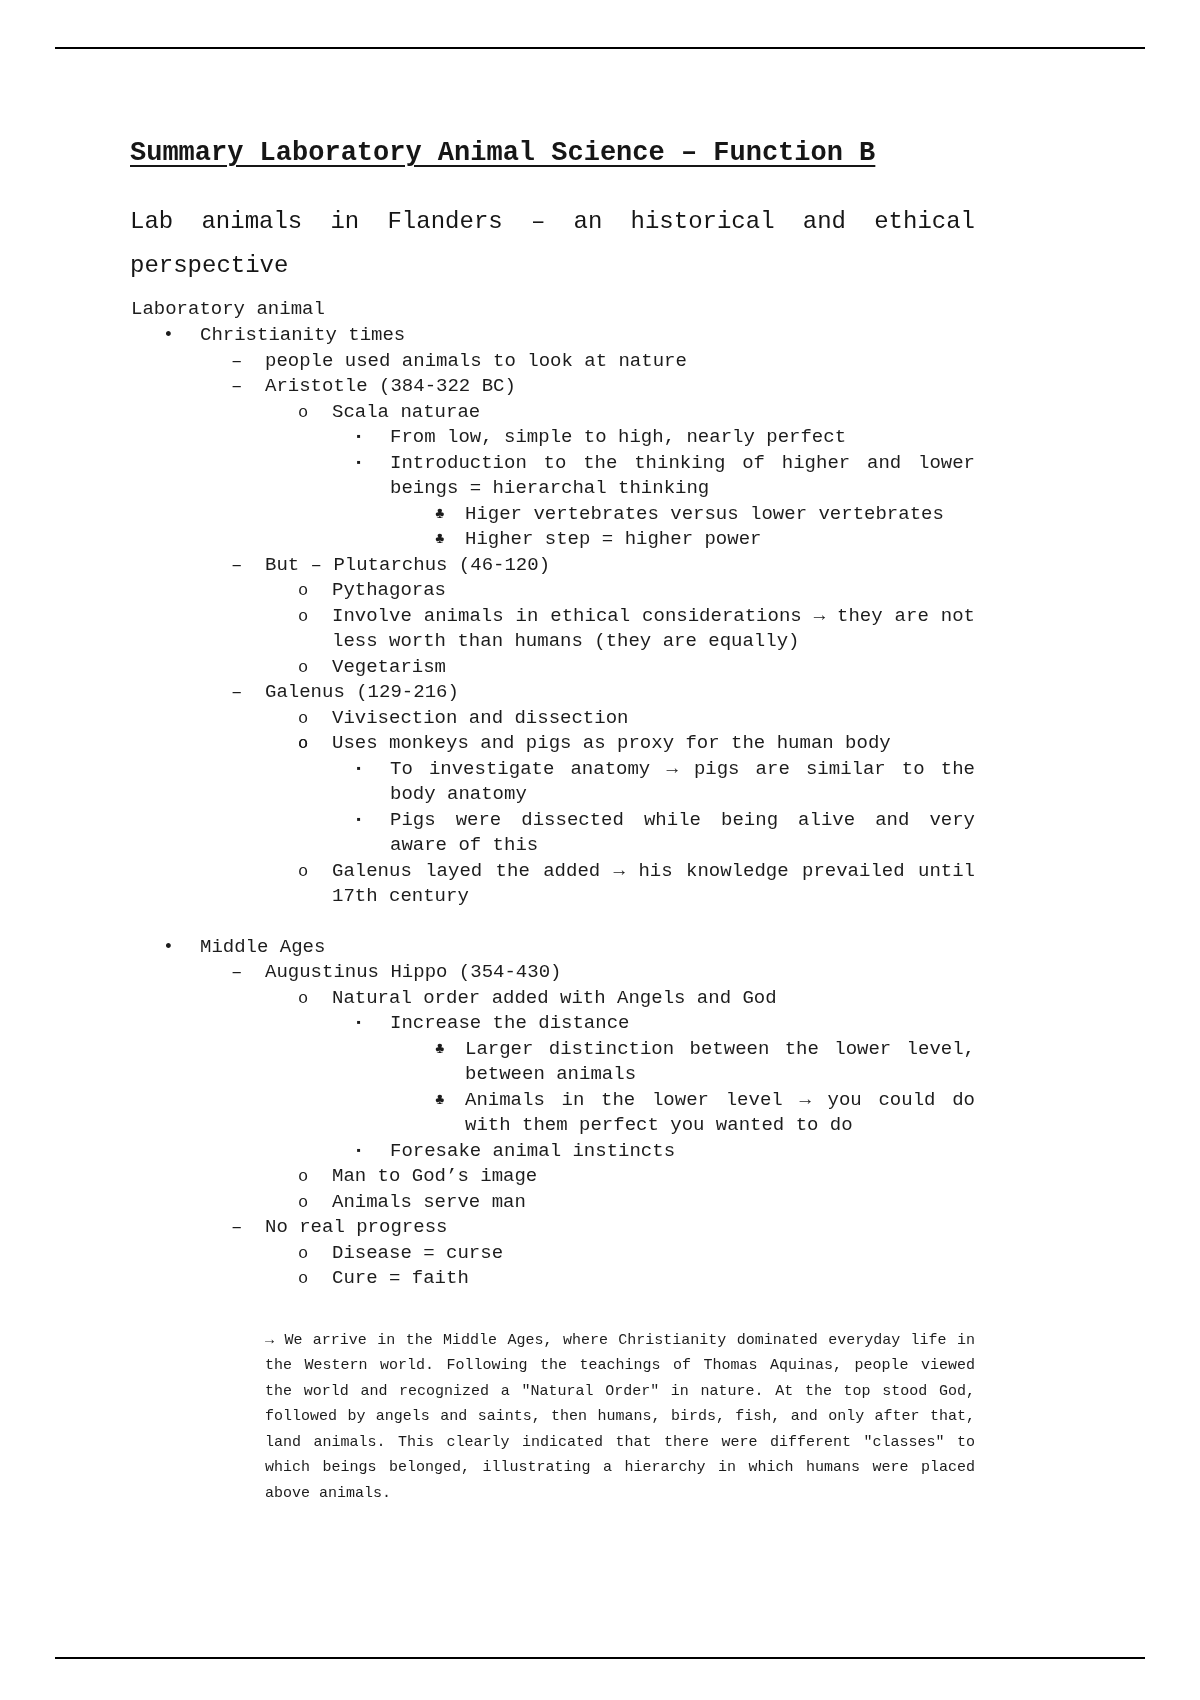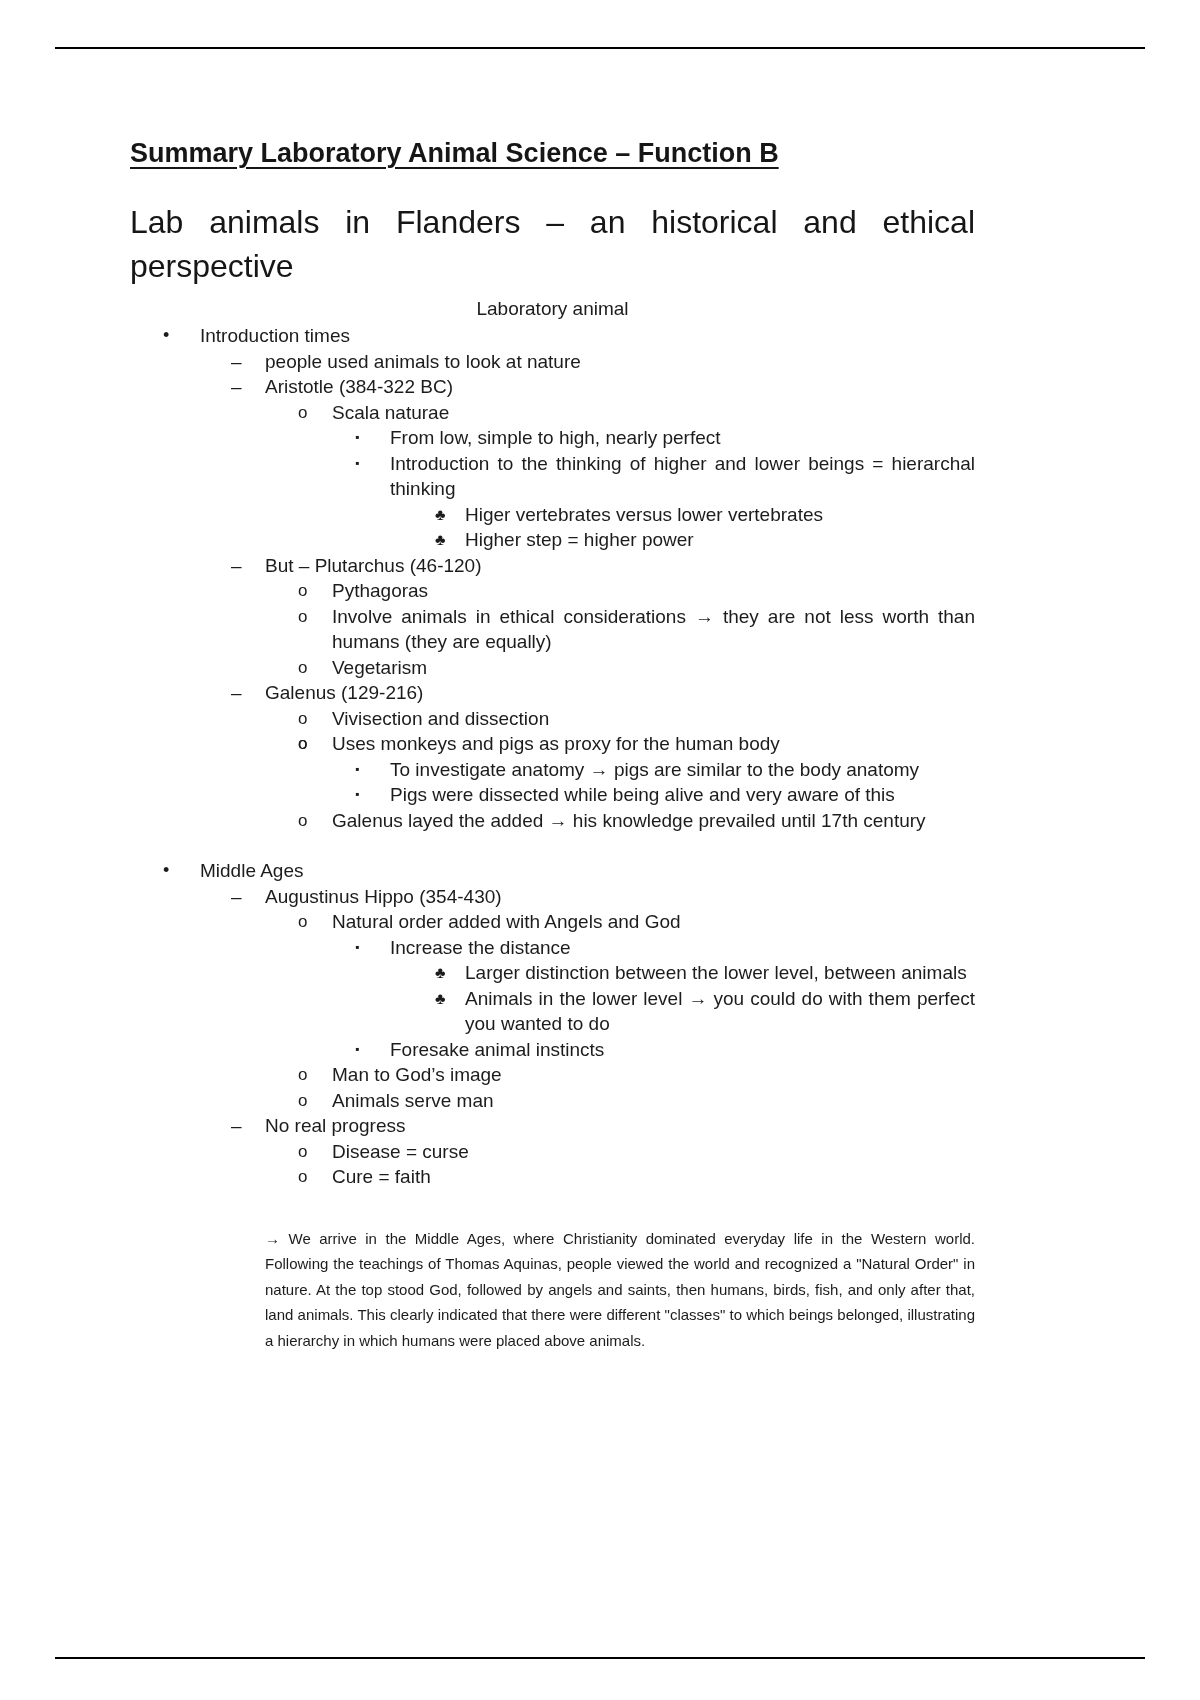--- a/index.html
+++ b/index.html
@@ -5,21 +5,21 @@
   html, body {
     margin: 0;
     padding: 0;
     background: #ffffff;
   }
   .page {
     position: relative;
     width: 1200px;
     height: 1700px;
     background: #ffffff;
-    font-family: Liberation Sans, sans-serif;
+    font-family: Liberation Mono, monospace;
     color: #1c1c1c;
     overflow: hidden;
     border-radius: 29px;
   }
   .rule {
     position: absolute;
     left: 55px;
     width: 1090px;
     border-top: 2px solid #000000;
   }
@@ -37,33 +37,32 @@
     font-size: 27px;
     font-weight: 700;
     text-decoration: underline;
     text-underline-offset: 5px;
     margin: 0 0 30px 0;
     line-height: 34px;
     color: #161616;
   }
 
   .doc-heading {
-    font-size: 32px;
+    font-size: 24px;
     font-weight: 400;
     line-height: 44px;
     margin: 8px 0 8px 0;
     text-align: justify;
     color: #161616;
   }
 
   .intro-line {
     font-size: 19px;
     line-height: 26px;
     margin: 1px;
-    text-align: center;
   }
 
   .outline {
     margin-top: 0;
   }
 
   .li {
     position: relative;
     font-size: 19px;
     line-height: 25.5px;
@@ -109,21 +108,21 @@
 
     <h2 class="doc-title">Summary Laboratory Animal Science – Function B</h2>
 
     <h1 class="doc-heading">Lab animals in Flanders – an historical and ethical perspective</h1>
 
     <p class="intro-line">Laboratory animal</p>
 
     <div class="outline">
         <div class="li level-1">
     <span class="marker">•</span>
-    <span class="li-text">Introduction times</span>
+    <span class="li-text">Christianity times</span>
   </div>
         <div class="li level-2">
     <span class="marker">–</span>
     <span class="li-text">people used animals to look at nature</span>
   </div>
         <div class="li level-2">
     <span class="marker">–</span>
     <span class="li-text">Aristotle (384-322 BC)</span>
   </div>
         <div class="li level-3">

